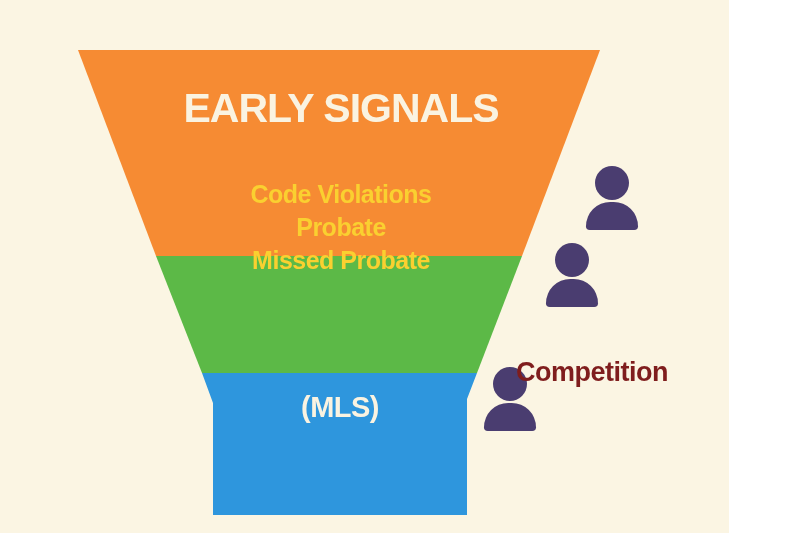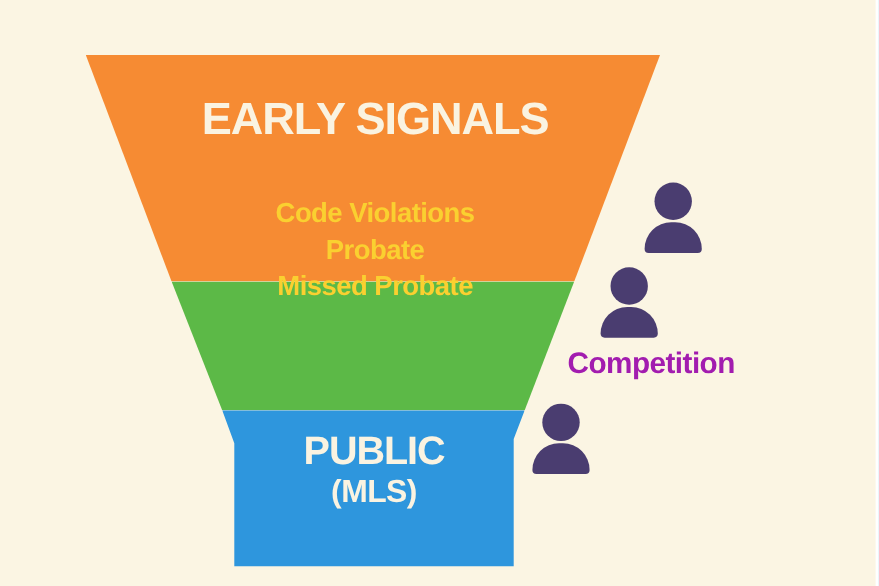--- a/index.html
+++ b/index.html
@@ -5,21 +5,21 @@
   html, body {
     margin: 0;
     padding: 0;
   }
   body {
     font-family: "Liberation Sans", sans-serif;
     -webkit-font-smoothing: antialiased;
   }
   .canvas {
     position: relative;
-    width: 796px;
+    width: 729px;
     height: 533px;
     overflow: hidden;
   }
   
   .stage {
     position: absolute;
     left: 0;
     top: 0;
     width: 799px;
     height: 533px;
@@ -142,34 +142,33 @@
   <div class="txt early-title" style="color: rgb(250, 243, 225);">EARLY SIGNALS</div>
 
   <div class="txt early-items" style="color: rgb(250, 208, 48);">
     <div>Code Violations</div>
     <div>Probate</div>
     <div>Missed Probate</div>
   </div>
 
 
   <div class="txt public-block" style="color: rgb(250, 243, 225);">
-    <div class="public-line1">PUBLIC</div>
     <div class="public-line3">(MLS)</div>
   </div>
 
   <div class="person person-1">
     <span class="head" style="background-color: rgb(74, 61, 112);"></span>
     <span class="torso" style="background-color: rgb(74, 61, 112);"></span>
   </div>
 
   <div class="person person-2">
     <span class="head" style="background-color: rgb(74, 61, 112);"></span>
     <span class="torso" style="background-color: rgb(74, 61, 112);"></span>
   </div>
 
   <div class="person person-3">
     <span class="head" style="background-color: rgb(74, 61, 112);"></span>
     <span class="torso" style="background-color: rgb(74, 61, 112);"></span>
   </div>
 
-  <div class="txt competition-label" style="color: #a21caf;">Competition</div>
+  <div class="txt competition-label" style="color: #7f1d1d; margin-top: 42px;">Competition</div>
 
 </div>
 
 </body></html>

